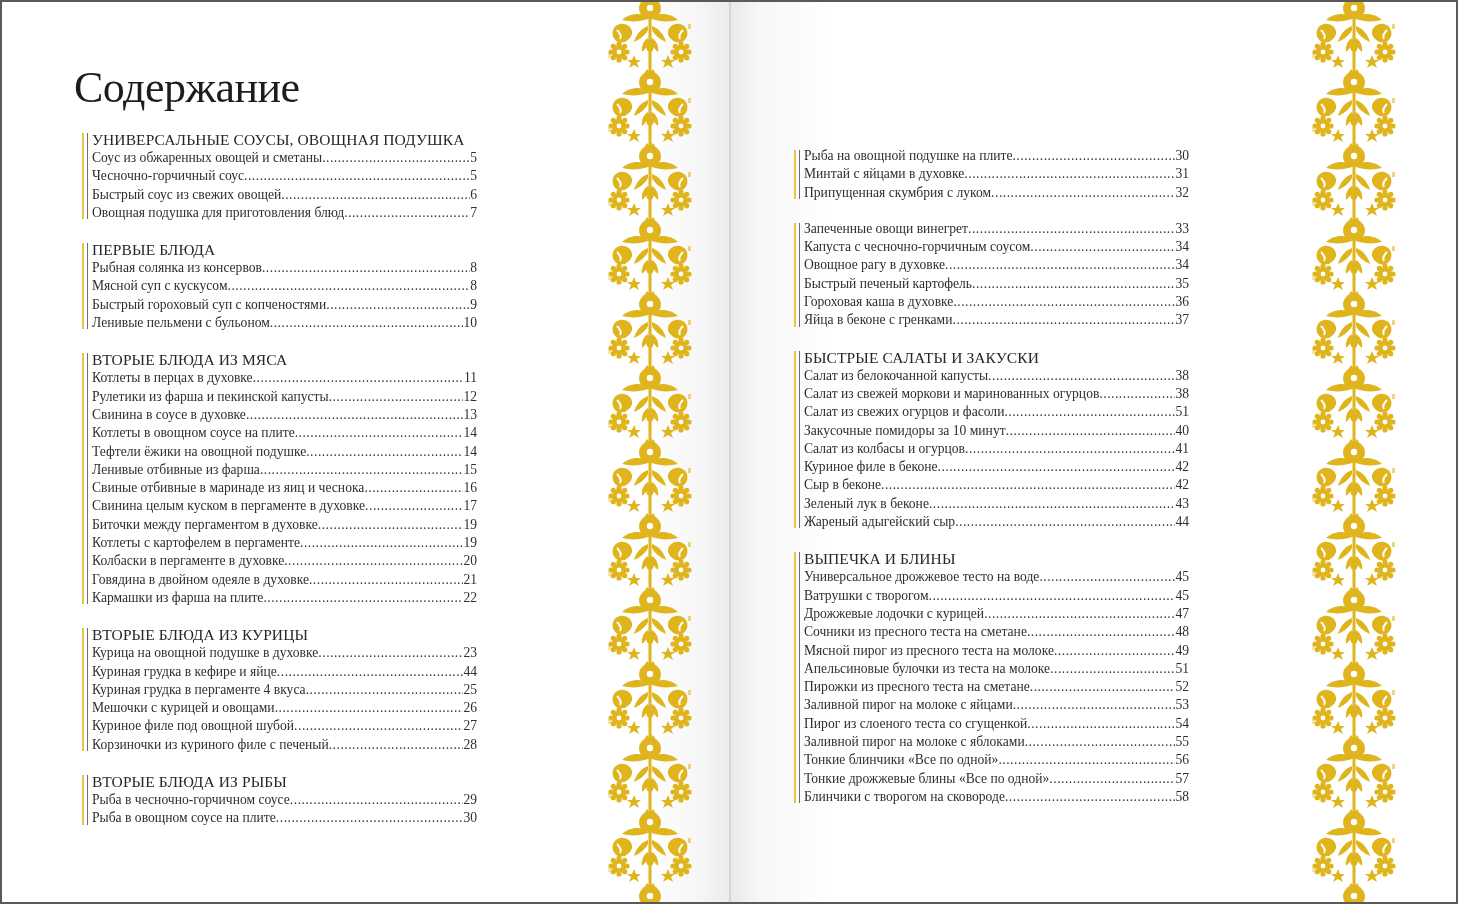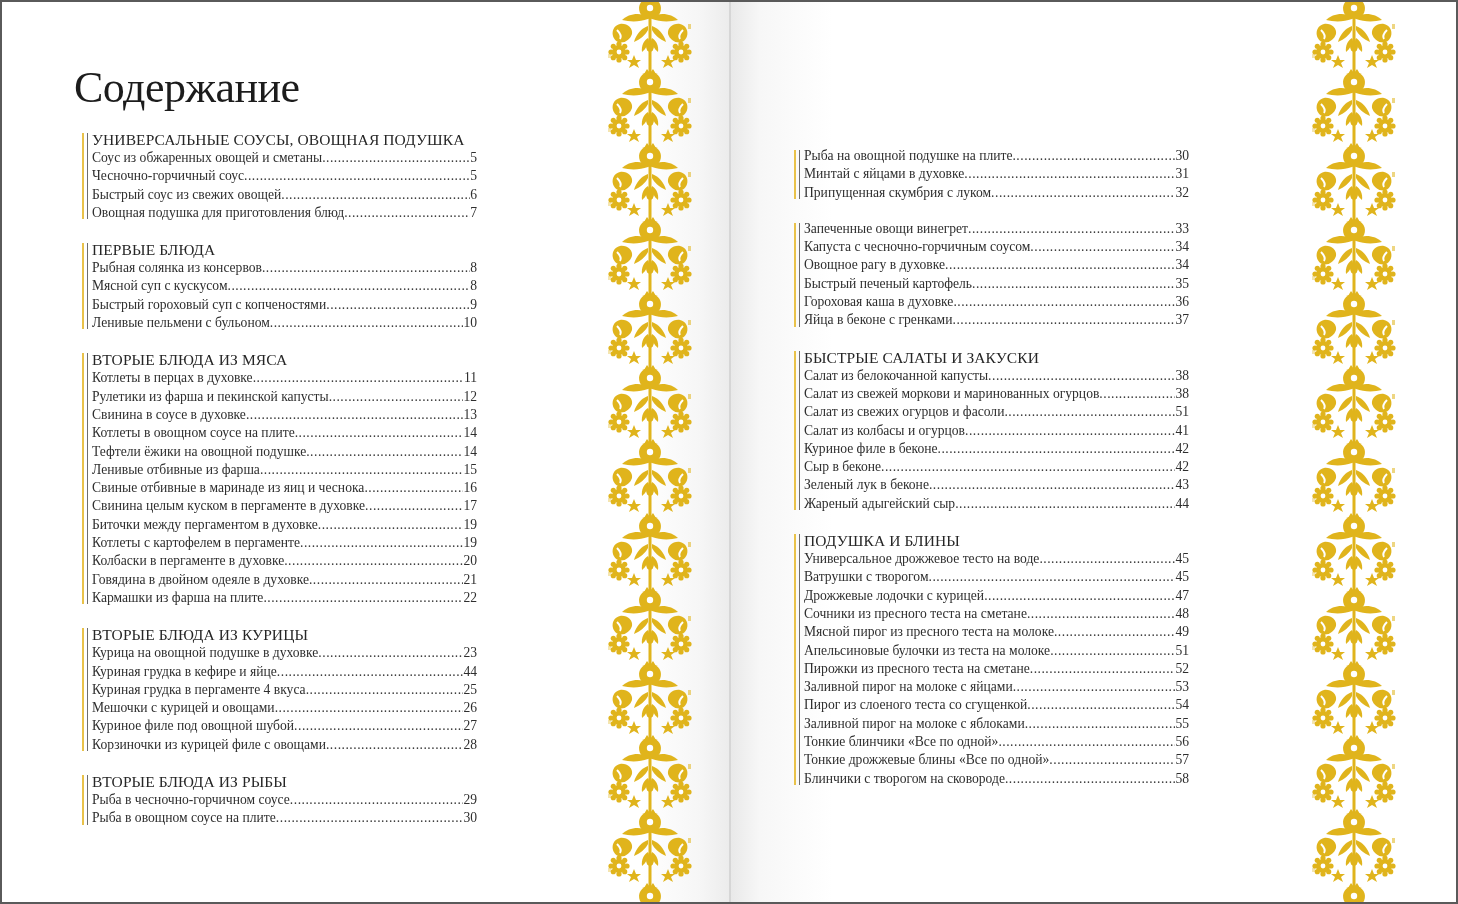--- a/index.html
+++ b/index.html
@@ -208,21 +208,21 @@
             <span class="label">Мешочки с курицей и овощами</span>
             <span class="dots"></span>
             <span class="page-no">26</span>
           </div>
           <div class="entry">
             <span class="label">Куриное филе под овощной шубой</span>
             <span class="dots"></span>
             <span class="page-no">27</span>
           </div>
           <div class="entry">
-            <span class="label">Корзиночки из курицей филе с овощами</span>
+            <span class="label">Корзиночки из куриного филе с печеный</span>
             <span class="dots"></span>
             <span class="page-no">28</span>
           </div>
         </div>
         <div class="section">
           <div class="section-title">ВТОРЫЕ БЛЮДА ИЗ РЫБЫ</div>
           <div class="entry">
             <span class="label">Рыба в чесночно-горчичном соусе</span>
             <span class="dots"></span>
             <span class="page-no">29</span>
@@ -305,20 +305,25 @@
             <span class="label">Салат из свежей моркови и маринованных огурцов</span>
             <span class="dots"></span>
             <span class="page-no">38</span>
           </div>
           <div class="entry">
             <span class="label">Салат из свежих огурцов и фасоли</span>
             <span class="dots"></span>
             <span class="page-no">51</span>
           </div>
           <div class="entry">
+            <span class="label">Закусочные помидоры за 10 минут</span>
+            <span class="dots"></span>
+            <span class="page-no">40</span>
+          </div>
+          <div class="entry">
             <span class="label">Салат из колбасы и огурцов</span>
             <span class="dots"></span>
             <span class="page-no">41</span>
           </div>
           <div class="entry">
             <span class="label">Куриное филе в беконе</span>
             <span class="dots"></span>
             <span class="page-no">42</span>
           </div>
           <div class="entry">
@@ -331,21 +336,21 @@
             <span class="dots"></span>
             <span class="page-no">43</span>
           </div>
           <div class="entry">
             <span class="label">Жареный адыгейский сыр</span>
             <span class="dots"></span>
             <span class="page-no">44</span>
           </div>
         </div>
         <div class="section">
-          <div class="section-title">ПОДУШКА И БЛИНЫ</div>
+          <div class="section-title">ВЫПЕЧКА И БЛИНЫ</div>
           <div class="entry">
             <span class="label">Универсальное дрожжевое тесто на воде</span>
             <span class="dots"></span>
             <span class="page-no">45</span>
           </div>
           <div class="entry">
             <span class="label">Ватрушки с творогом</span>
             <span class="dots"></span>
             <span class="page-no">45</span>
           </div>

